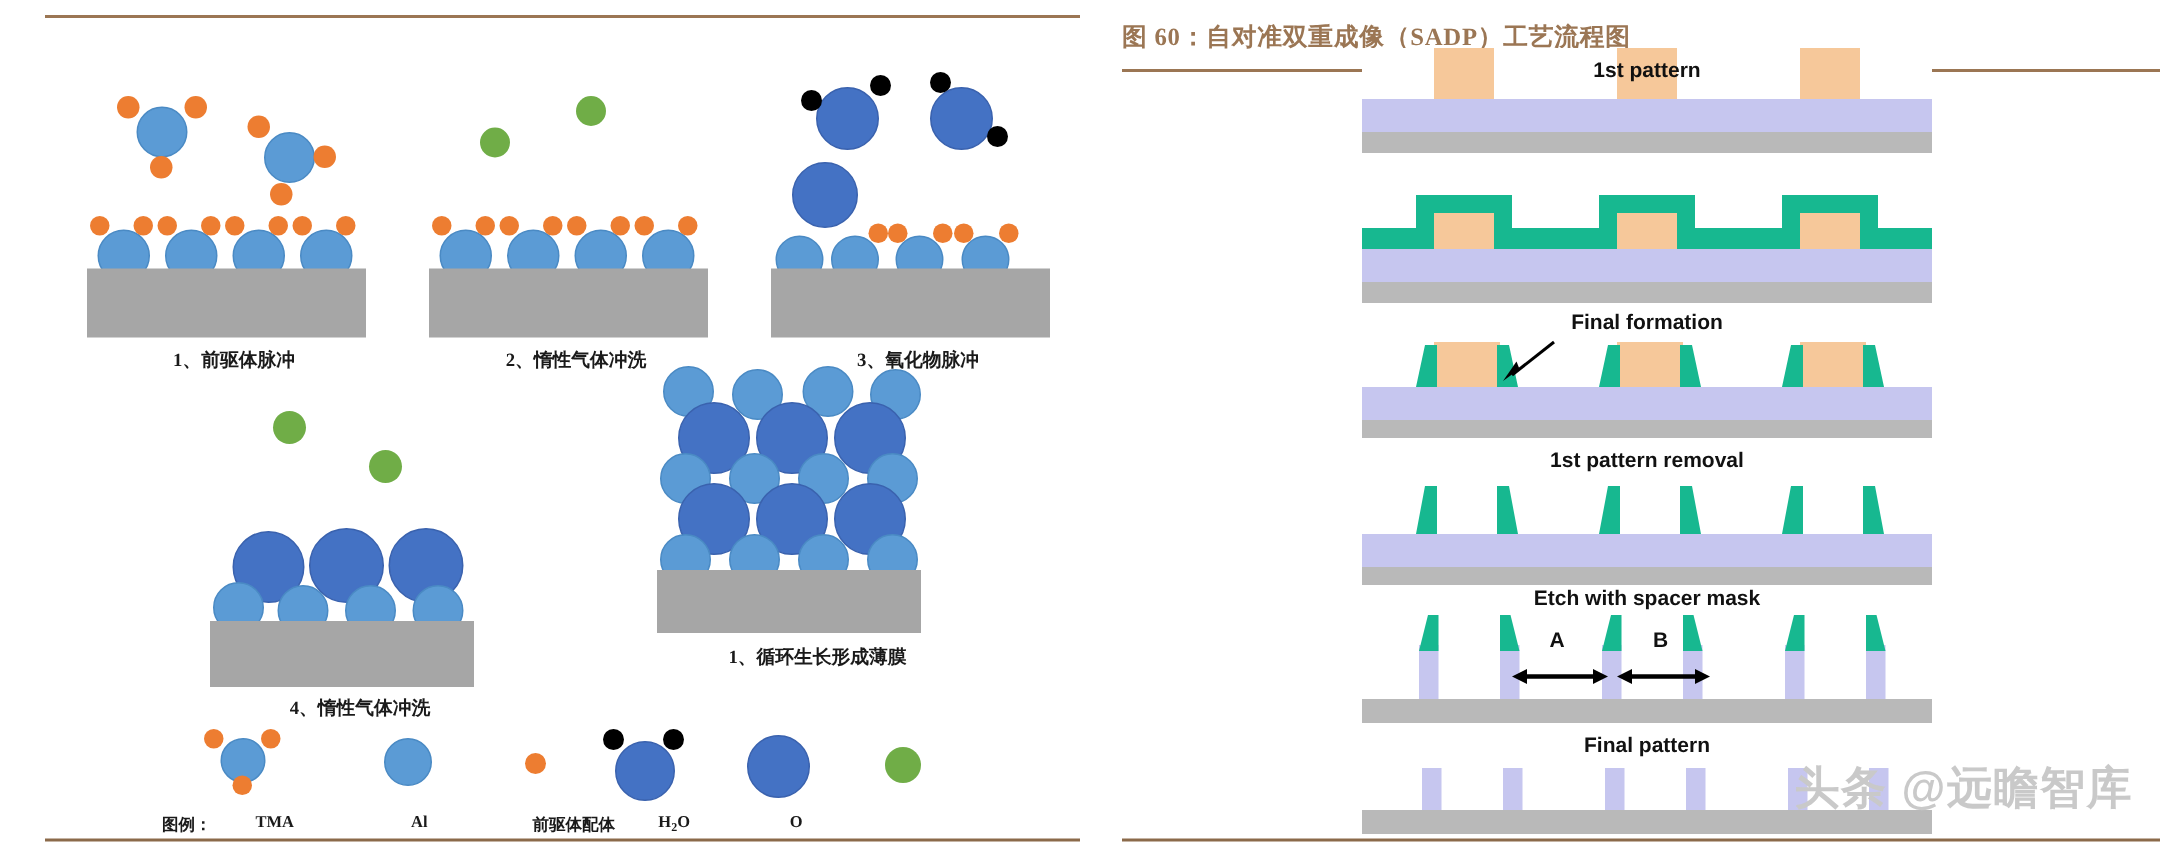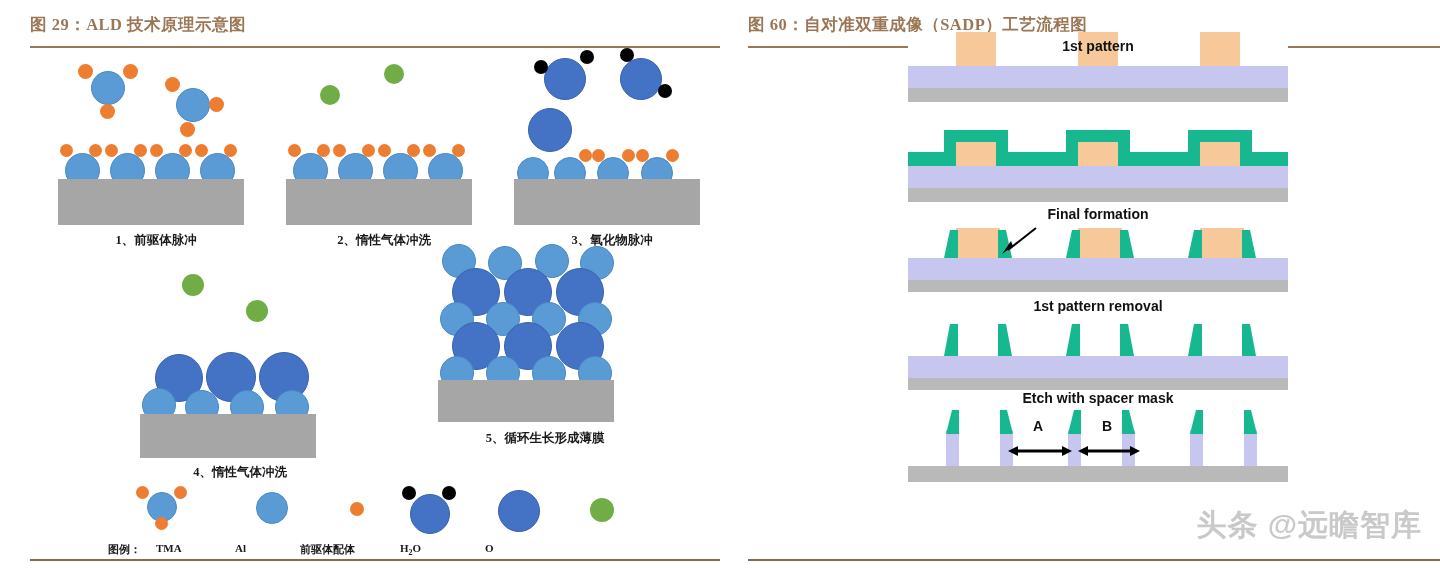--- a/index.html
+++ b/index.html
@@ -72,33 +72,32 @@
     position: absolute; right: 18px; bottom: 22px;
     font-family: "Liberation Sans", "DejaVu Sans", sans-serif;
     font-size: 30px; font-weight: bold;
     color: #C9C9C9; letter-spacing: 1px;
     z-index: 30; white-space: nowrap;
   }
 
   .legend-row { position: absolute; left: 0; top: 432px; width: 690px; height: 76px; }
   .legend-cell { position: absolute; }
   .legend-text {
-    position: absolute; text-align: left;
+    position: absolute; text-align: right;
     font-family: "Liberation Serif", "DejaVu Serif", serif;
     font-size: 11px; font-weight: bold; color: #1a1a1a; white-space: nowrap;
   }
   .legend-text sub { font-size: 8px; }
 </style>
 </head>
 <body>
 
 <div class="page">
 
   <div class="panel panel-left">
-    <div class="panel-title">图 29：ALD 技术原理示意图</div>
     <div class="rule-top"></div>
 
     <div class="fig-left">
 
       <div class="step" style="left:20px;top:0;width:212px;height:190px;">
 
         <div style="position:absolute;left:28px;top:10px;width:62px;height:62px;">
           <div class="ball b-lblue" style="left:13px;top:13px;width:34px;height:34px;"></div>
           <div class="ball b-orng" style="left:0px;top:6px;width:15px;height:15px;"></div>
           <div class="ball b-orng" style="left:45px;top:6px;width:15px;height:15px;"></div>
@@ -243,21 +242,21 @@
           <div class="ball b-dblue" style="left:32px;top:78px;width:48px;height:48px;"></div>
           <div class="ball b-dblue" style="left:84px;top:78px;width:48px;height:48px;"></div>
           <div class="ball b-dblue" style="left:136px;top:78px;width:48px;height:48px;"></div>
 
           <div class="ball b-lblue" style="left:20px;top:112px;width:34px;height:34px;"></div>
           <div class="ball b-lblue" style="left:66px;top:112px;width:34px;height:34px;"></div>
           <div class="ball b-lblue" style="left:112px;top:112px;width:34px;height:34px;"></div>
           <div class="ball b-lblue" style="left:158px;top:112px;width:34px;height:34px;"></div>
         </div>
         <div class="substrate" style="left:18px;top:136px;width:176px;height:42px;"></div>
-        <div class="caption" style="left:0;top:186px;width:250px;">5、循环生长形成薄膜</div>
+        <div class="caption" style="left:0;top:186px;width:250px;">1、循环生长形成薄膜</div>
       </div>
 
       <div class="legend-row">
 
         <div class="legend-cell" style="left:96px;top:0;width:70px;height:52px;">
           <div style="position:absolute;left:10px;top:4px;width:52px;height:48px;">
             <div class="ball b-lblue" style="left:11px;top:8px;width:30px;height:30px;"></div>
             <div class="ball b-orng" style="left:0px;top:2px;width:13px;height:13px;"></div>
             <div class="ball b-orng" style="left:38px;top:2px;width:13px;height:13px;"></div>
             <div class="ball b-orng" style="left:19px;top:33px;width:13px;height:13px;"></div>
@@ -403,19 +402,29 @@
           <line x1="10" y1="11" x2="58" y2="11" stroke="#000" stroke-width="3"></line>
           <polygon points="2,11 12,6 12,16" fill="#000"></polygon>
           <polygon points="66,11 56,6 56,16" fill="#000"></polygon>
           <line x1="80" y1="11" x2="126" y2="11" stroke="#000" stroke-width="3"></line>
           <polygon points="72,11 82,6 82,16" fill="#000"></polygon>
           <polygon points="134,11 124,6 124,16" fill="#000"></polygon>
         </svg>
         <div class="lay lay-gray" style="left:0px;top:76px;width:380px;height:16px;"></div>
       </div>
 
+      <div class="sadp-stage" style="top:456px;height:62px;">
+        <div class="sadp-label" style="top:0px;">Final pattern</div>
+        <div class="lay lay-lav" style="left:40px;top:24px;width:13px;height:28px;"></div>
+        <div class="lay lay-lav" style="left:94px;top:24px;width:13px;height:28px;"></div>
+        <div class="lay lay-lav" style="left:162px;top:24px;width:13px;height:28px;"></div>
+        <div class="lay lay-lav" style="left:216px;top:24px;width:13px;height:28px;"></div>
+        <div class="lay lay-lav" style="left:284px;top:24px;width:13px;height:28px;"></div>
+        <div class="lay lay-lav" style="left:338px;top:24px;width:13px;height:28px;"></div>
+        <div class="lay lay-gray" style="left:0px;top:52px;width:380px;height:16px;"></div>
+      </div>
     </div>
 
     <div class="rule-bottom"></div>
   </div>
 
   <div class="watermark">头条 @远瞻智库</div>
 </div>
 
 </body></html>

